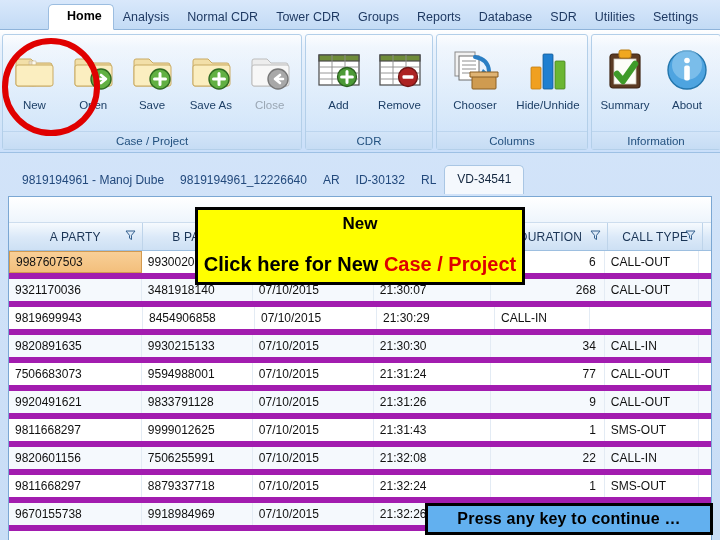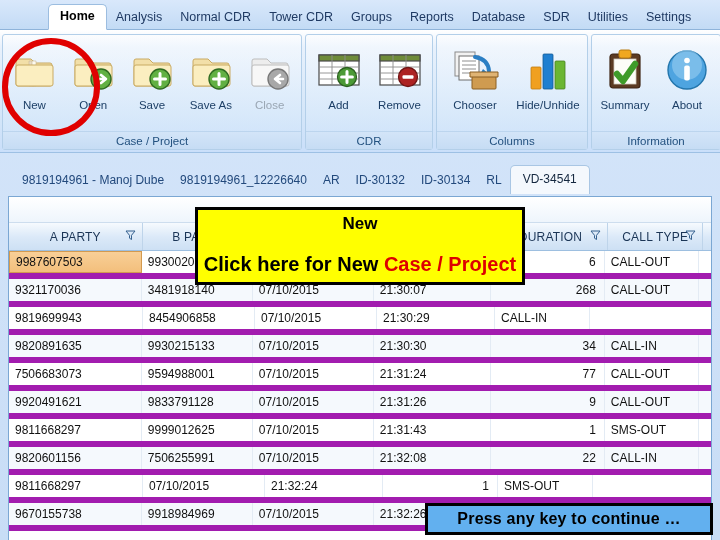--- a/index.html
+++ b/index.html
@@ -30,21 +30,21 @@
     line-height: 1;
   }
   .ribbon-tab.active {
     background: #ffffff;
     border: 1px solid #9cbde0;
     border-bottom: 1px solid #ffffff;
     border-radius: 5px 5px 0 0;
     font-weight: bold;
     color: #000;
     margin-bottom: -1px;
-    padding: 5px 11px 7px 11px;
+    padding: 5px 11px 7px 18px;
   }
 
   
   .ribbon-body {
     position: absolute; left: 0; top: 30px; width: 720px; height: 123px;
     background: linear-gradient(180deg, #ffffff 0%, #e8f1fc 14%, #d4e6f9 70%, #cadffa 100%);
     border-bottom: 1px solid #9dc0e4;
     display: flex; align-items: stretch;
     padding: 4px 2px 2px 2px;
   }
@@ -346,21 +346,20 @@
       <div class="rgroup-title">Information</div>
     </div>
 
   </div>
 
   <div class="doc-tabs">
     <div class="doc-tab">9819194961 - Manoj Dube</div>
     <div class="doc-tab">9819194961_12226640</div>
     <div class="doc-tab">AR</div>
     <div class="doc-tab">ID-30132</div>
-    <div class="doc-tab">ID-30134</div>
     <div class="doc-tab">RL</div>
     <div class="doc-tab active">VD-34541</div>
   </div>
 
   <div class="grid-frame">
     <div class="grid-topbar"></div>
 
     <div class="grid-head">
       <div class="hcell" style="width:134px">
         <span>A PARTY</span>
@@ -489,20 +488,21 @@
         <div class="gcell" style="width:112px">7506255991</div>
         <div class="gcell" style="width:122px">07/10/2015</div>
         <div class="gcell" style="width:118px">21:32:08</div>
         <div class="gcell num" style="width:115px">22</div>
         <div class="gcell" style="width:95px">CALL-IN</div>
         <div class="gcell" style="width:8px;border-right:none"></div>
       </div>
 
       <div class="grow">
         <div class="gcell" style="width:134px">9811668297</div>
+        <div class="gcell" style="width:112px">8879337718</div>
         <div class="gcell" style="width:122px">07/10/2015</div>
         <div class="gcell" style="width:118px">21:32:24</div>
         <div class="gcell num" style="width:115px">1</div>
         <div class="gcell" style="width:95px">SMS-OUT</div>
         <div class="gcell" style="width:8px;border-right:none"></div>
       </div>
 
       <div class="grow">
         <div class="gcell" style="width:134px">9670155738</div>
         <div class="gcell" style="width:112px">9918984969</div>

